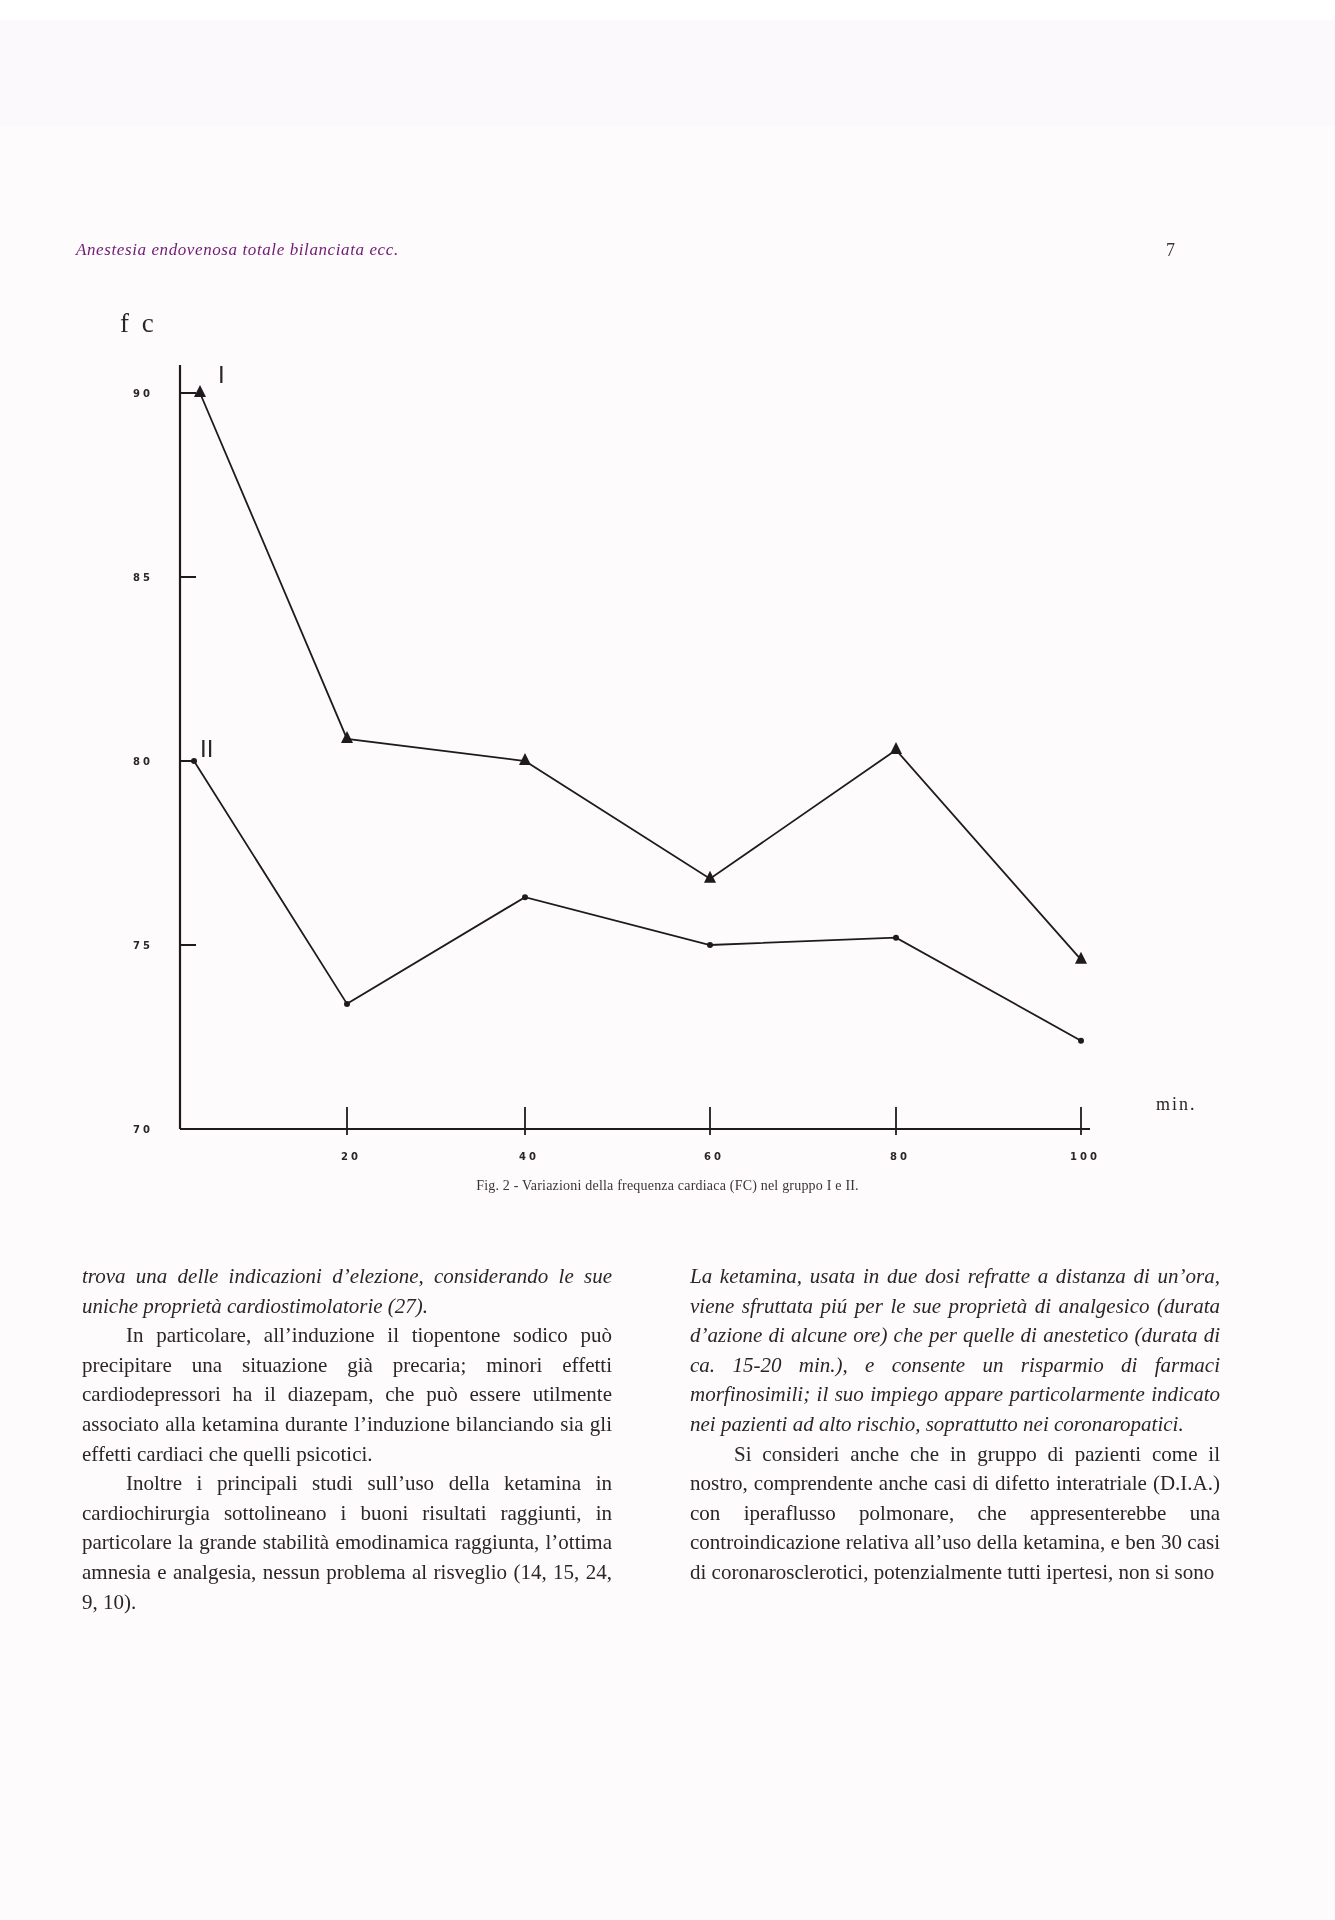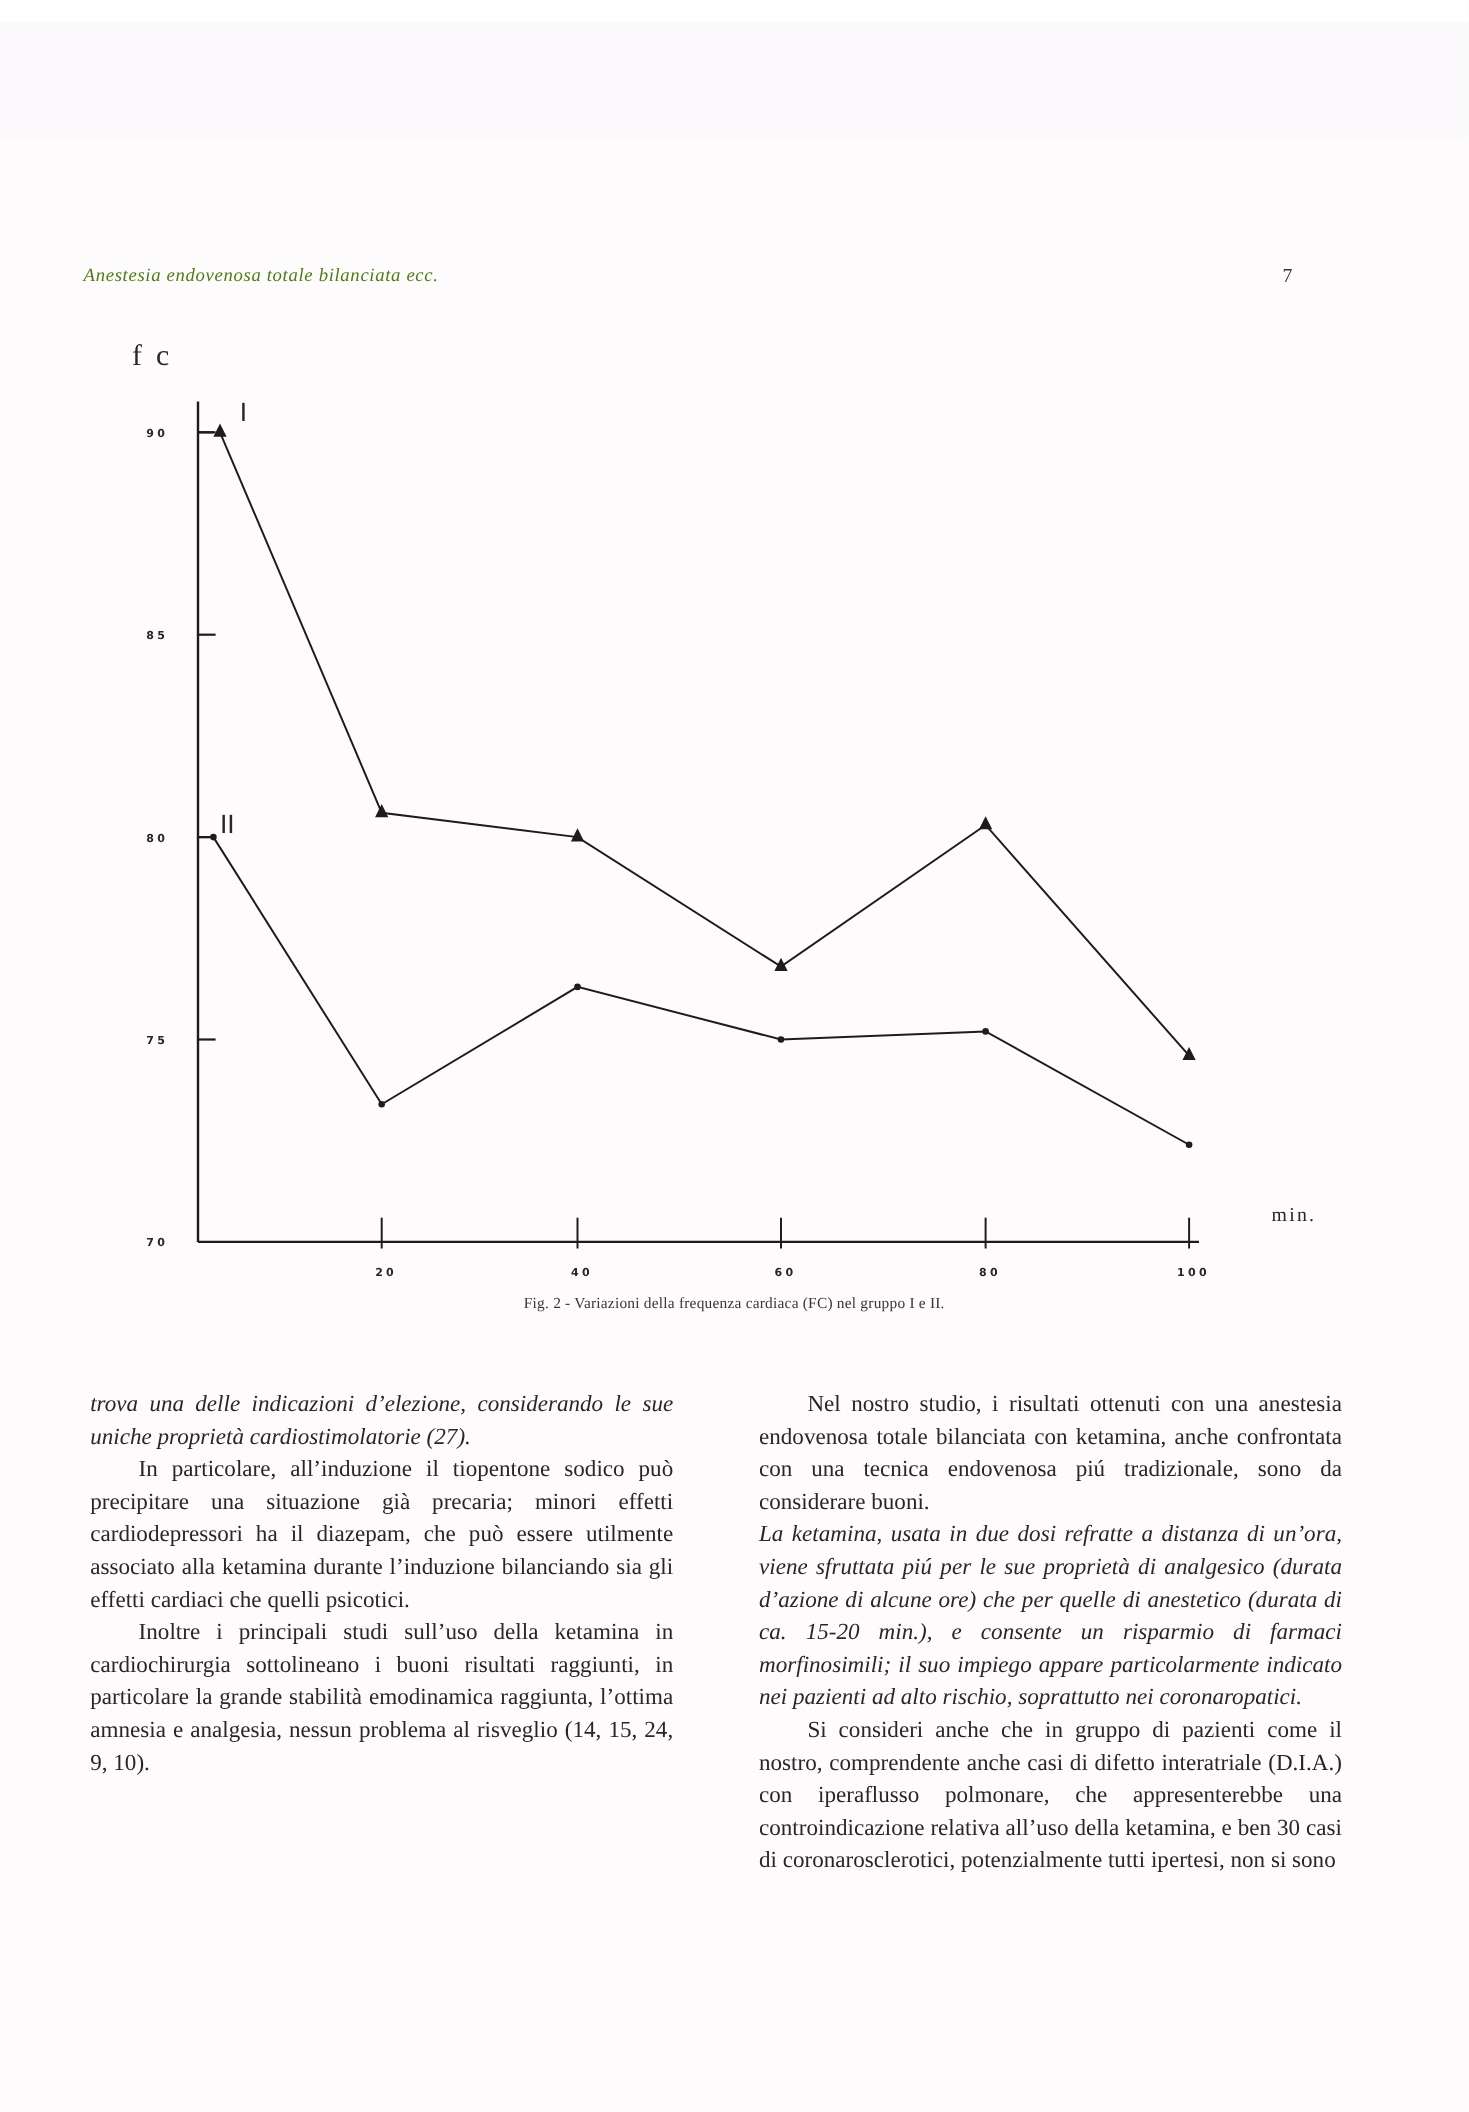--- a/index.html
+++ b/index.html
@@ -6,21 +6,21 @@
   body {
     width:1335px; height:1920px; position:relative; overflow:hidden;
     background:#fdfbfc;
     font-family: "Liberation Serif", "DejaVu Serif", serif;
     color:#2a2528;
   }
   .top-band { position:absolute; left:0; top:0; width:1335px; height:20px; background:#ffffff; }
   .top-band2 { position:absolute; left:0; top:20px; width:1335px; height:106px; background:#fbf9fb; }
   .header-title {
     position:absolute; left:76px; top:240px; font-style:italic; font-size:17px;
-    letter-spacing:0.6px; color:#4d7c0f;
+    letter-spacing:0.6px; color:#701a75;
   }
   .page-number { position:absolute; left:1166px; top:240px; font-size:18px; color:#3a3438; }
   .ylabel { position:absolute; left:120px; top:308px; font-size:27px; letter-spacing:3px; color:#2a2528; }
   #chart { position:absolute; left:0; top:0; width:1335px; height:1200px; }
   .xunit { position:absolute; left:1156px; top:1094px; font-size:18px; letter-spacing:2px; color:#2a2528; }
   .caption {
     position:absolute; left:0; width:1335px; top:1178px; text-align:center;
     font-size:14px; color:#3a3438; letter-spacing:0.2px;
   }
   .col {
@@ -91,16 +91,15 @@
 <div class="xunit">min.</div>
 <div class="caption">Fig. 2 - Variazioni della frequenza cardiaca (FC) nel gruppo I e II.</div>
 
 <div class="col col-left">
   <p class="noindent">trova una delle indicazioni d’elezione, considerando le sue uniche proprietà cardiostimolatorie (27).</p>
   <p class="indent">In particolare, all’induzione il tiopentone sodico può precipitare una situazione già precaria; minori effetti cardiodepressori ha il diazepam, che può essere utilmente associato alla ketamina durante l’induzione bilanciando sia gli effetti cardiaci che quelli psicotici.</p>
   <p class="indent">Inoltre i principali studi sull’uso della ketamina in cardiochirurgia sottolineano i buoni risultati raggiunti, in particolare la grande stabilità emodinamica raggiunta, l’ottima amnesia e analgesia, nessun problema al risveglio (14, 15, 24, 9, 10).</p>
 </div>
 
 <div class="col col-right">
-  <p class="indent">Nel nostro studio, i risultati ottenuti con una anestesia endovenosa totale bilanciata con ketamina, anche confrontata con una tecnica endovenosa piú tradizionale, sono da considerare buoni.</p>
   <p class="noindent">La ketamina, usata in due dosi refratte a distanza di un’ora, viene sfruttata piú per le sue proprietà di analgesico (durata d’azione di alcune ore) che per quelle di anestetico (durata di ca. 15-20 min.), e consente un risparmio di farmaci morfinosimili; il suo impiego appare particolarmente indicato nei pazienti ad alto rischio, soprattutto nei coronaropatici.</p>
   <p class="indent">Si consideri anche che in gruppo di pazienti come il nostro, comprendente anche casi di difetto interatriale (D.I.A.) con iperaflusso polmonare, che appresenterebbe una controindicazione relativa all’uso della ketamina, e ben 30 casi di coronarosclerotici, potenzialmente tutti ipertesi, non si sono</p>
 </div>
 
 </body></html>

